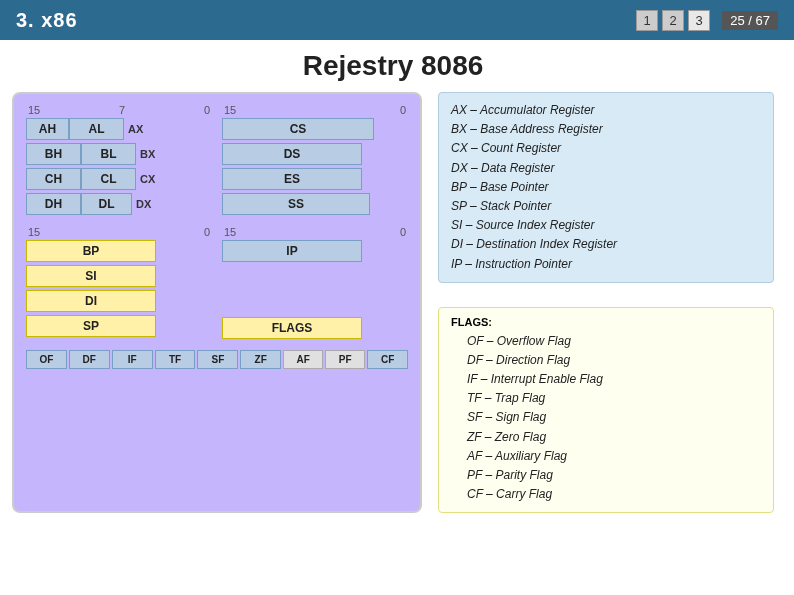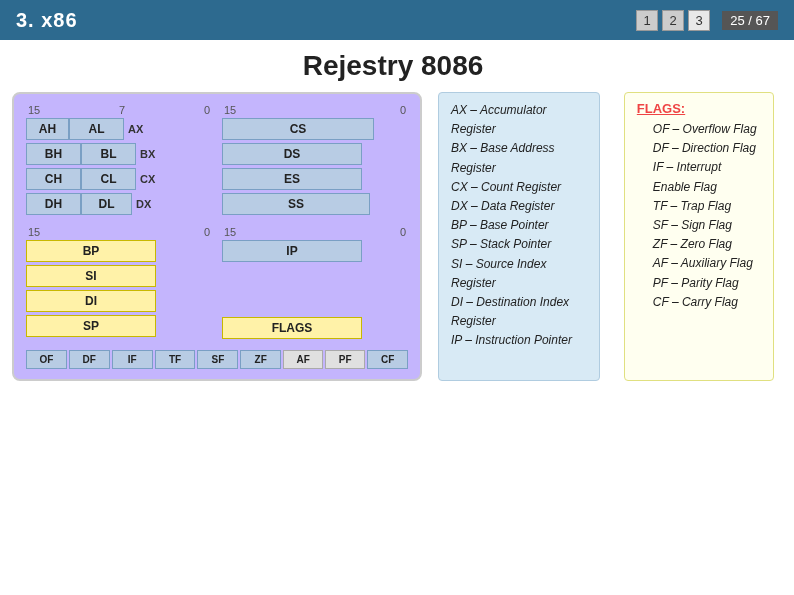--- a/index.html
+++ b/index.html
@@ -168,21 +168,21 @@
     }
     .flag-cell-gray {
       background: #e0e0e0;
       border: 1px solid #aaa;
     }
 
     
     .info-panel {
       flex: 1;
       display: flex;
-      flex-direction: row;
+      flex-direction: column;
       gap: 24px;
     }
 
     .registers-desc {
       background: #d8eaf5;
       border: 1px solid #b0cce0;
       padding: 8px 12px;
       border-radius: 4px;
     }
     .registers-desc .desc-item {
@@ -192,25 +192,24 @@
       line-height: 1.6;
     }
 
     .flags-desc {
       background: #fffff0;
       border: 1px solid #e0e080;
       padding: 8px 12px;
       border-radius: 4px;
     }
     .flags-desc .desc-title {
-      font-size: 13px;
-      font-weight: bold;
-      color: #ef4444;
+      font-size: 11px;
+      font-weight: bold;
+      color: #000000;
       margin-bottom: 4px;
-      text-decoration: underline;
     }
     .flags-desc .desc-item {
       font-size: 12px;
       font-style: italic;
       color: #222;
       line-height: 1.6;
       padding-left: 16px;
     }
   </style>
 </head>

